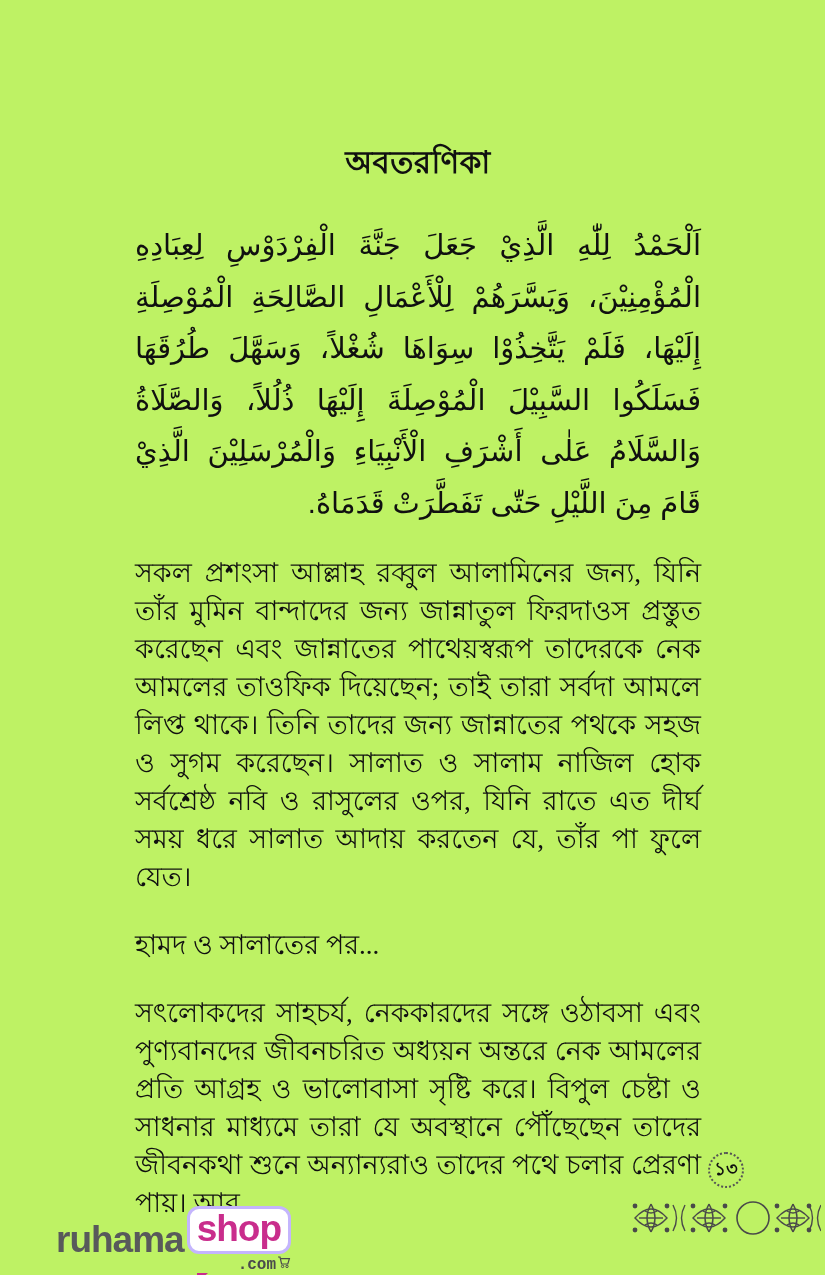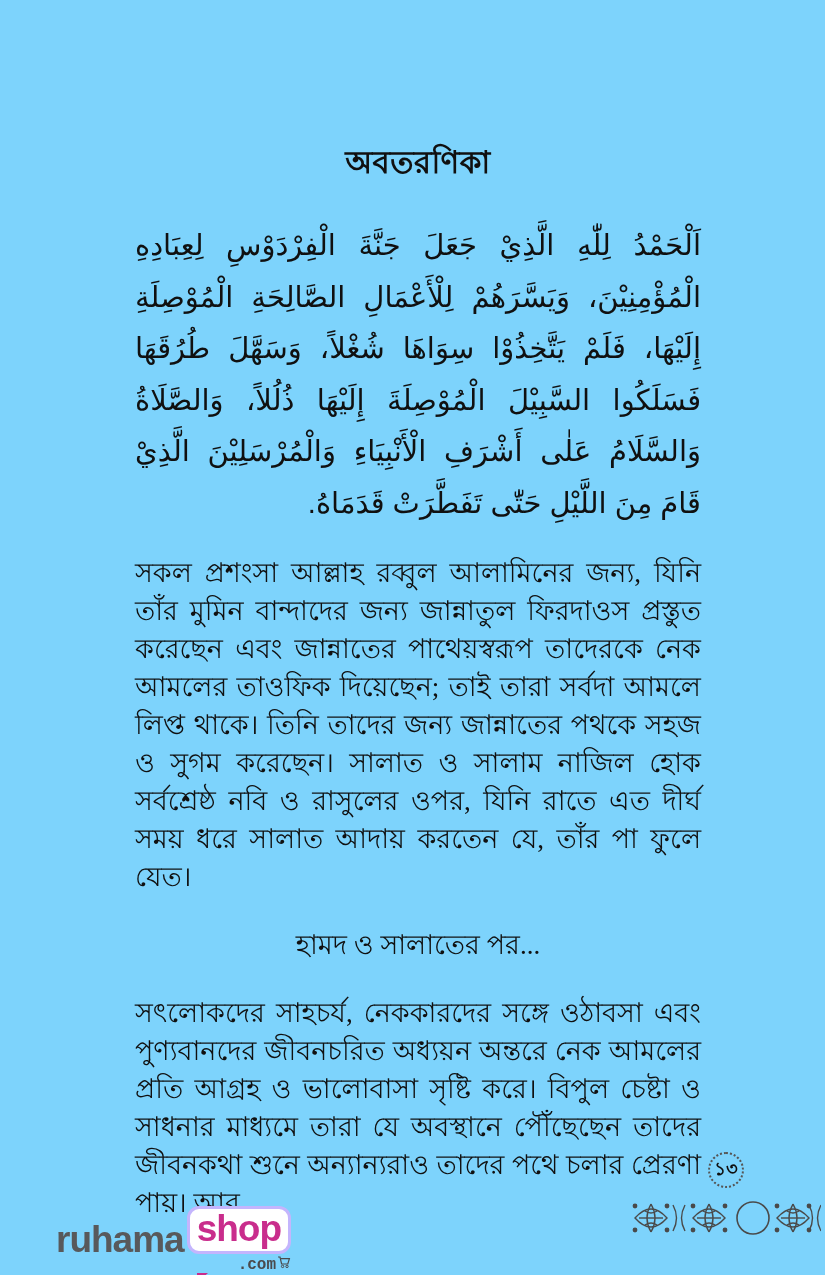--- a/index.html
+++ b/index.html
@@ -1,19 +1,19 @@
 <!DOCTYPE html>
 <html><head>
 <meta charset="utf-8">
 <style>
   html,body{margin:0;padding:0;background:#e8e8e8;}
   .page{
     position:relative;
     width:825px;height:1275px;
-    background:#7dd3fc;
+    background:#bef264;
     margin:0 auto;
     overflow:hidden;
     font-family:"Liberation Serif","DejaVu Serif",serif;
     color:#101010;
   }
   .content{
     position:absolute;
     left:135px;top:138px;
     width:566px;
   }
@@ -32,21 +32,21 @@
     margin:16px 0 24px 0;
     font-family:Liberation Sans, sans-serif;
   }
   .bn-para{
     text-align:justify;
     font-size:27px;
     line-height:38px;
     margin:14px 0 30px 0;
   }
   .bn-line{
-    text-align:center;
+    text-align:left;
     font-size:27px;
     line-height:38px;
     margin:0 0 30px 0;
   }
   .footer-right{
     position:absolute;
     right:4px;top:1152px;
     display:flex;
     align-items:center;
     gap:9px;

